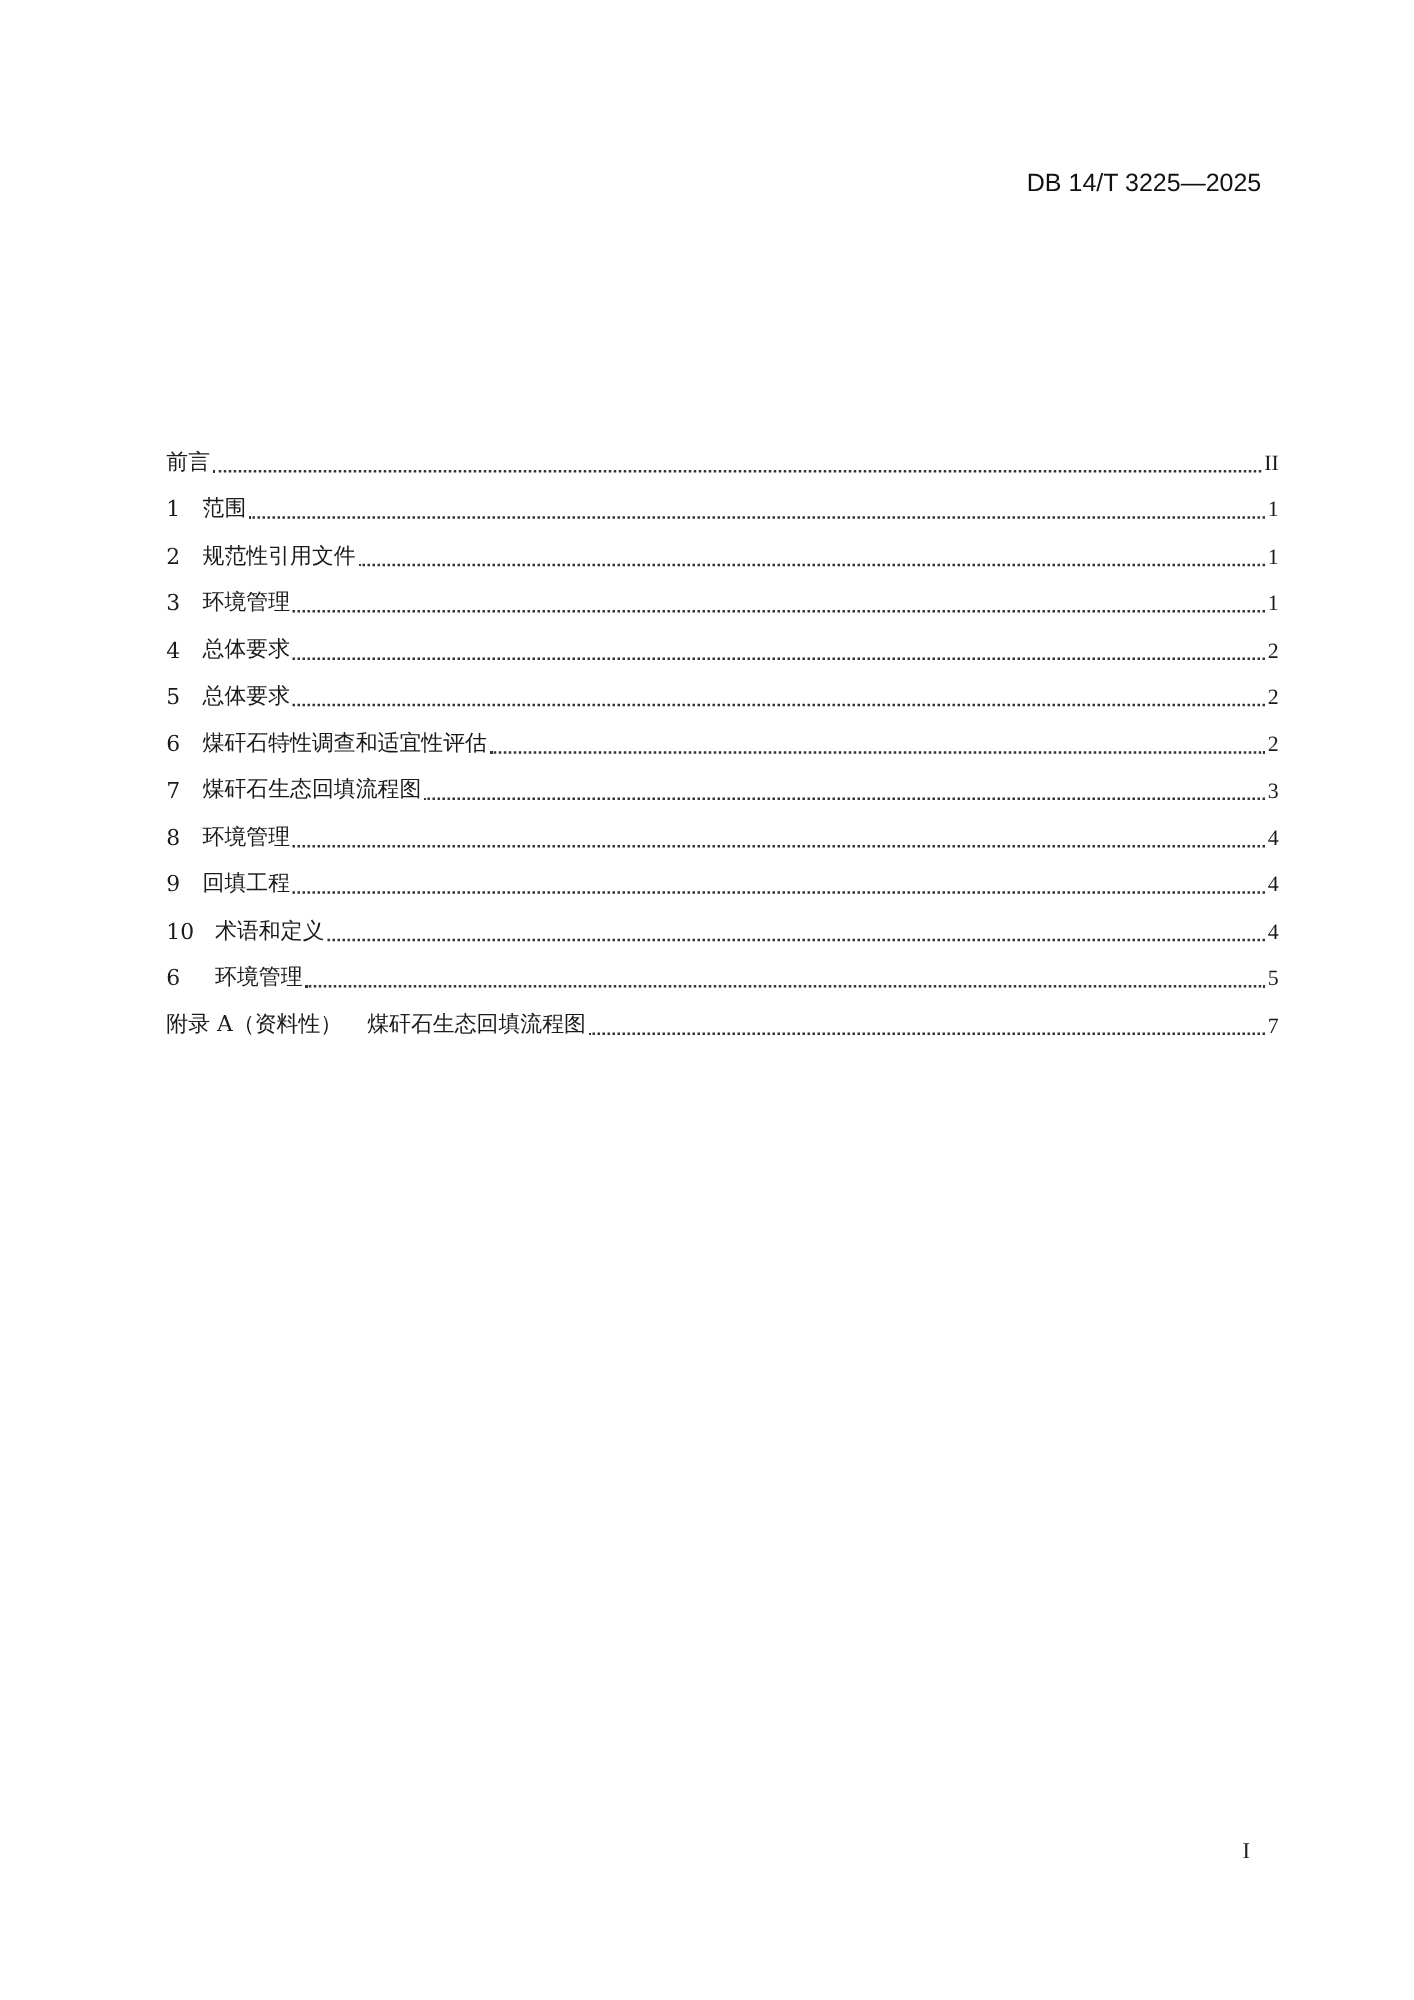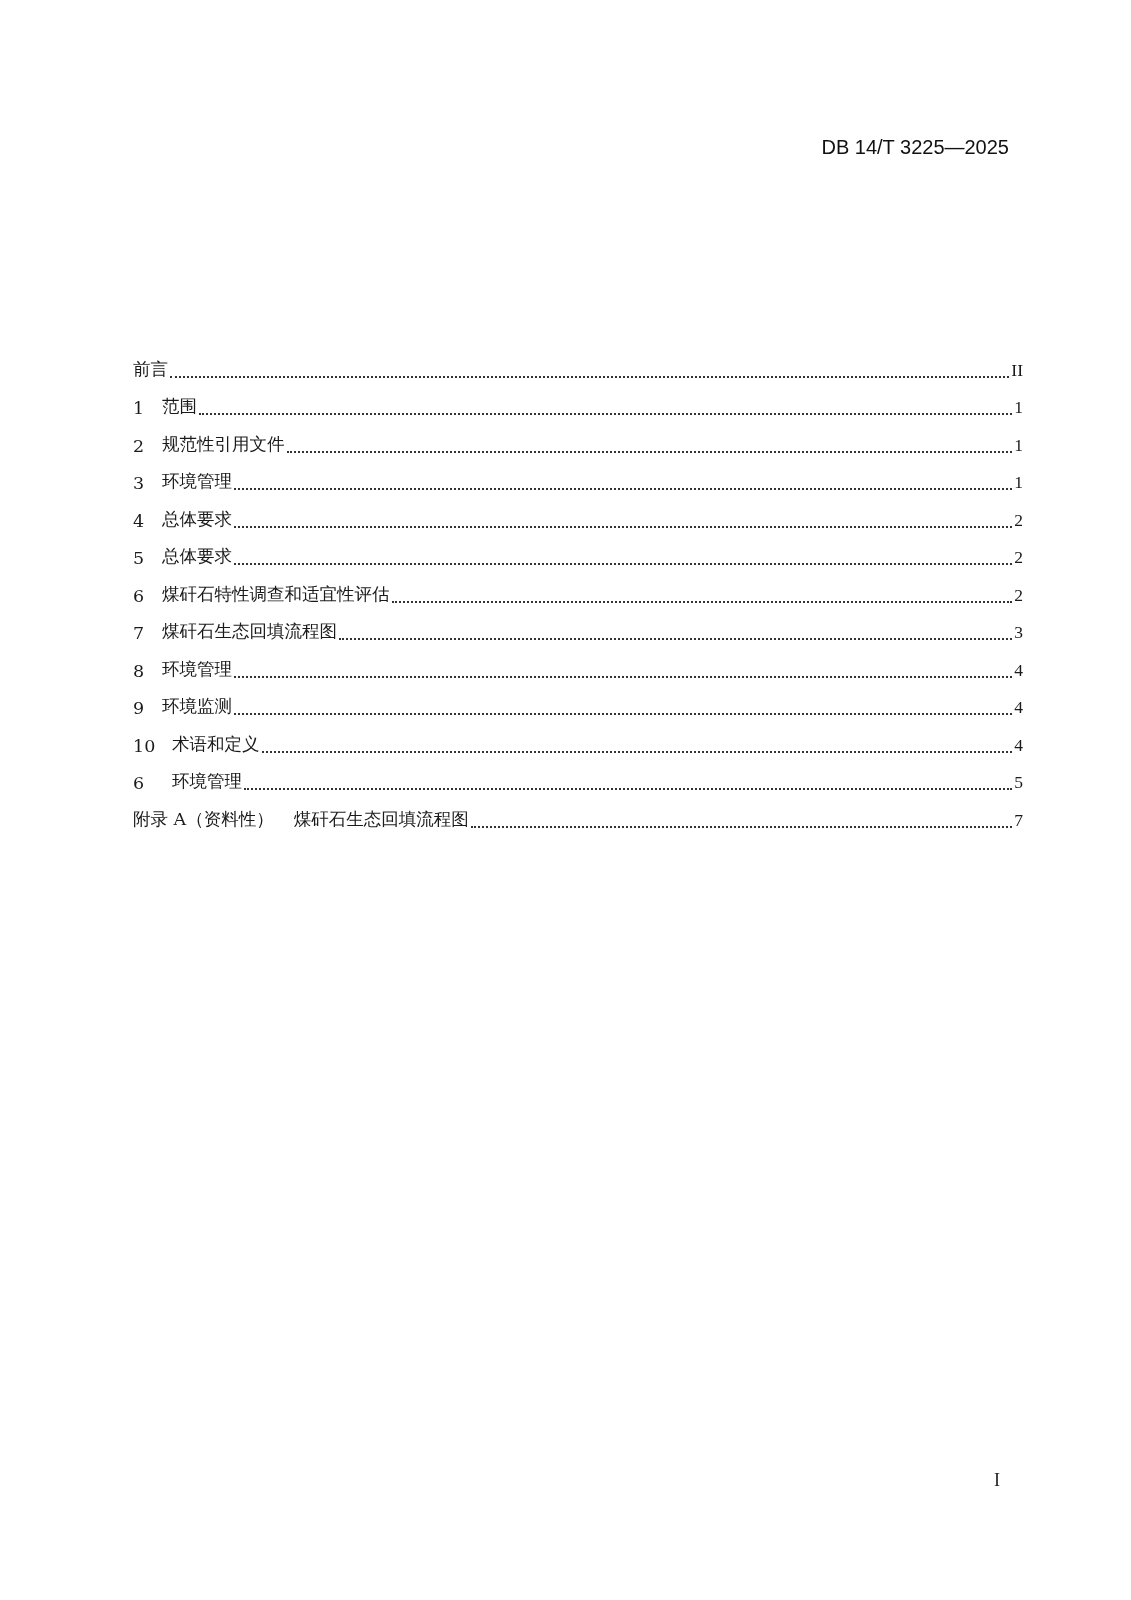--- a/index.html
+++ b/index.html
@@ -149,21 +149,21 @@
       <span class="toc-page">3</span>
     </li>
     <li class="toc-row">
       <span class="toc-num">8</span>
       <span class="toc-label">环境管理</span>
       <span class="toc-leader"></span>
       <span class="toc-page">4</span>
     </li>
     <li class="toc-row">
       <span class="toc-num">9</span>
-      <span class="toc-label">环境监测</span>
+      <span class="toc-label">回填工程</span>
       <span class="toc-leader"></span>
       <span class="toc-page">4</span>
     </li>
     <li class="toc-row">
       <span class="toc-num wide">10</span>
       <span class="toc-label">术语和定义</span>
       <span class="toc-leader"></span>
       <span class="toc-page">4</span>
     </li>
     <li class="toc-row">

